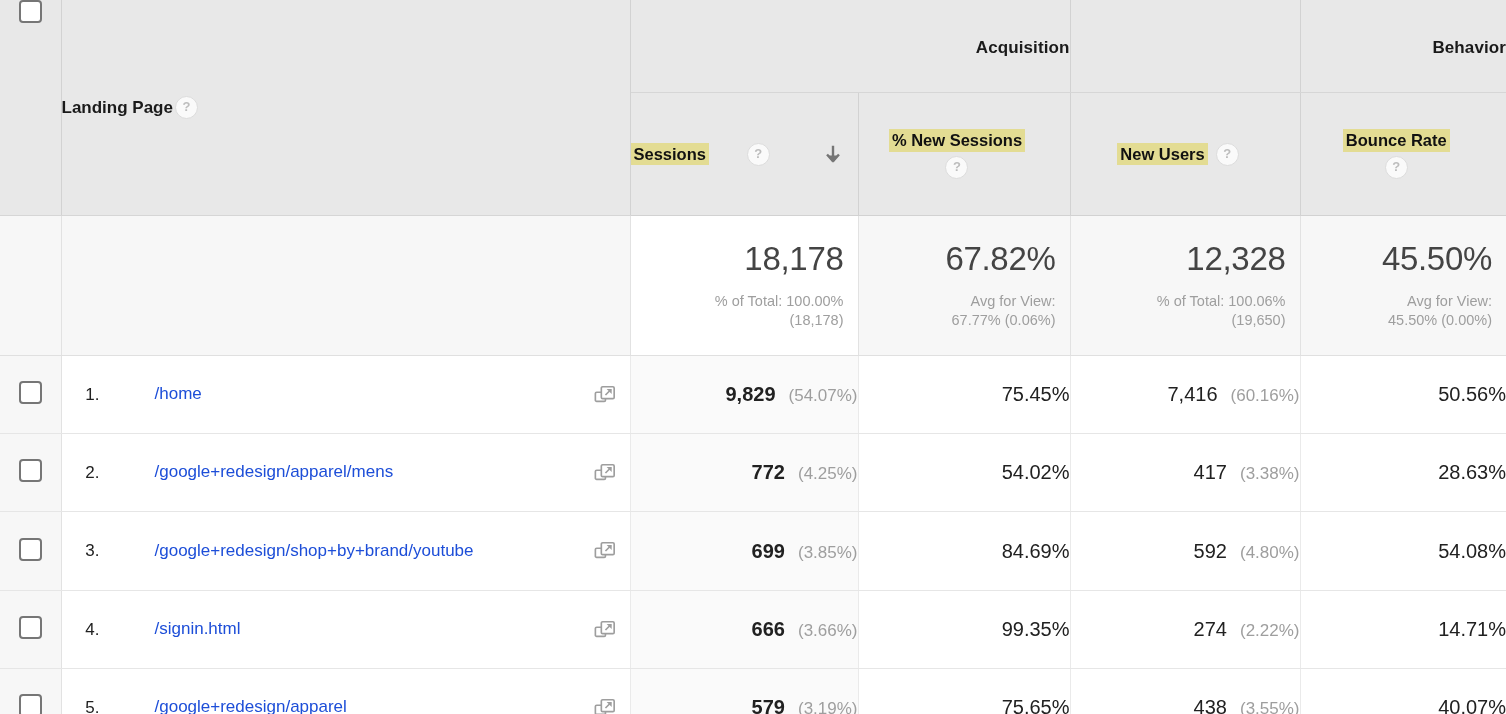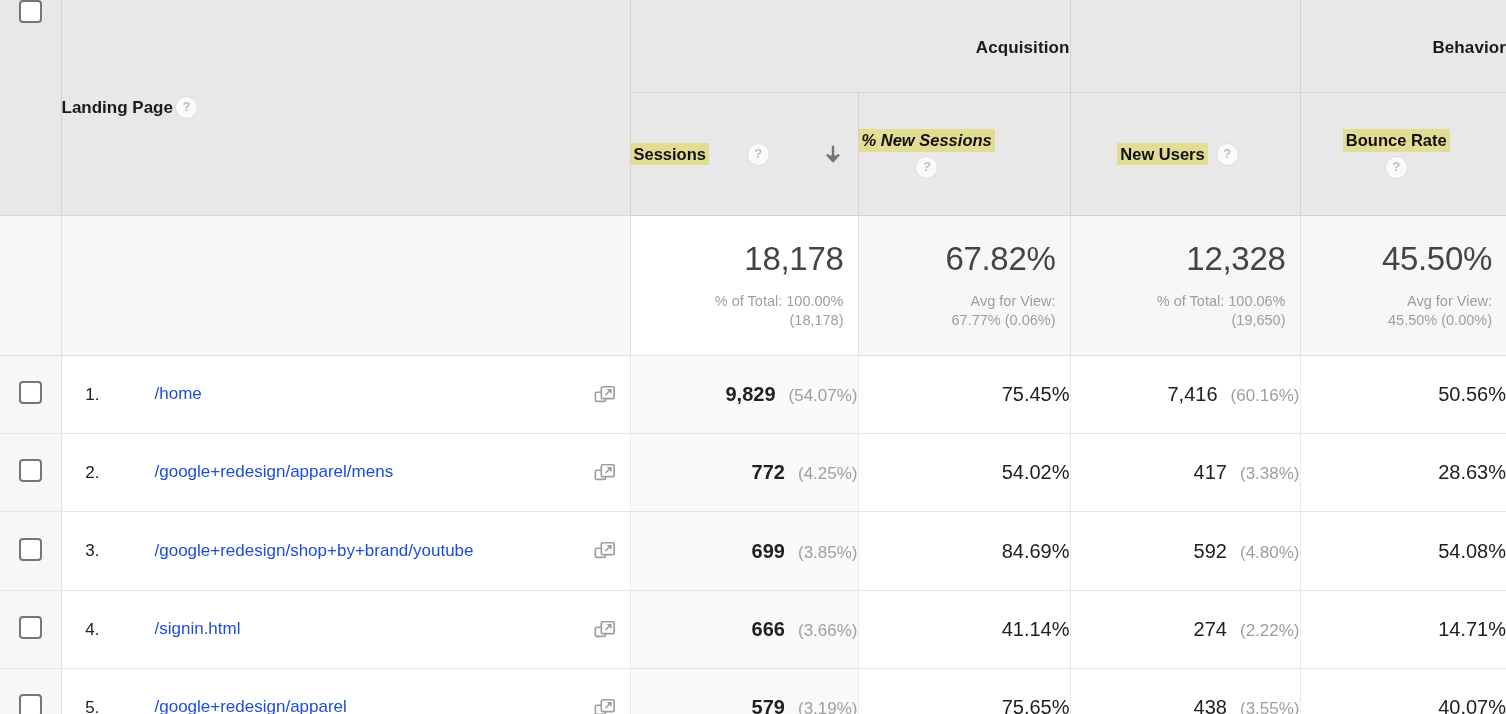--- a/index.html
+++ b/index.html
@@ -279,21 +279,21 @@
         <div class="metric-head-inner">
           <span class="mark">Sessions</span>
           <span class="qmark">?</span>
           <svg class="sort-arrow" viewBox="0 0 24 24">
             <path d="M12 3 L12 17 M12 20 L5.5 12.5 M12 20 L18.5 12.5" stroke="#757575" stroke-width="2.6" fill="none" stroke-linecap="butt"></path>
             <path d="M12 21.5 L6 13.5 L18 13.5 Z" fill="#757575"></path>
           </svg>
         </div>
       </th>
       <th class="grp-sep">
-        <div class="metric-head-inner" style="font-style:italic;">
+        <div class="metric-head-inner" style="justify-content:center;">
           <div class="metric-head-stack">
             <span class="mark">% New Sessions</span>
             <span class="qmark">?</span>
           </div>
         </div>
       </th>
       <th class="grp-sep">
         <div class="metric-head-inner" style="justify-content:center;">
           <span class="mark">New Users</span>
           <span class="qmark">?</span>
@@ -448,21 +448,21 @@
             <rect x="8" y="3" width="14" height="13" rx="1.4" fill="#ffffff" stroke="#9e9e9e" stroke-width="1.8"></rect>
             <path d="M12.5 12 L18.5 6" stroke="#9e9e9e" stroke-width="1.8"></path>
             <path d="M13.8 5.4 L19.3 5.4 L19.3 10.9 Z" fill="#9e9e9e"></path>
           </svg>
         </div>
       </td>
       <td class="metric-cell bold-val sorted-col">
         <span class="val">666</span><span class="pct">(3.66%)</span>
       </td>
       <td class="metric-cell">
-        <span class="val">41.14%</span>
+        <span class="val">99.35%</span>
       </td>
       <td class="metric-cell">
         <span class="val">274</span><span class="pct">(2.22%)</span>
       </td>
       <td class="metric-cell">
         <span class="val">14.71%</span>
       </td>
     </tr>
 
     <tr class="data-row">

